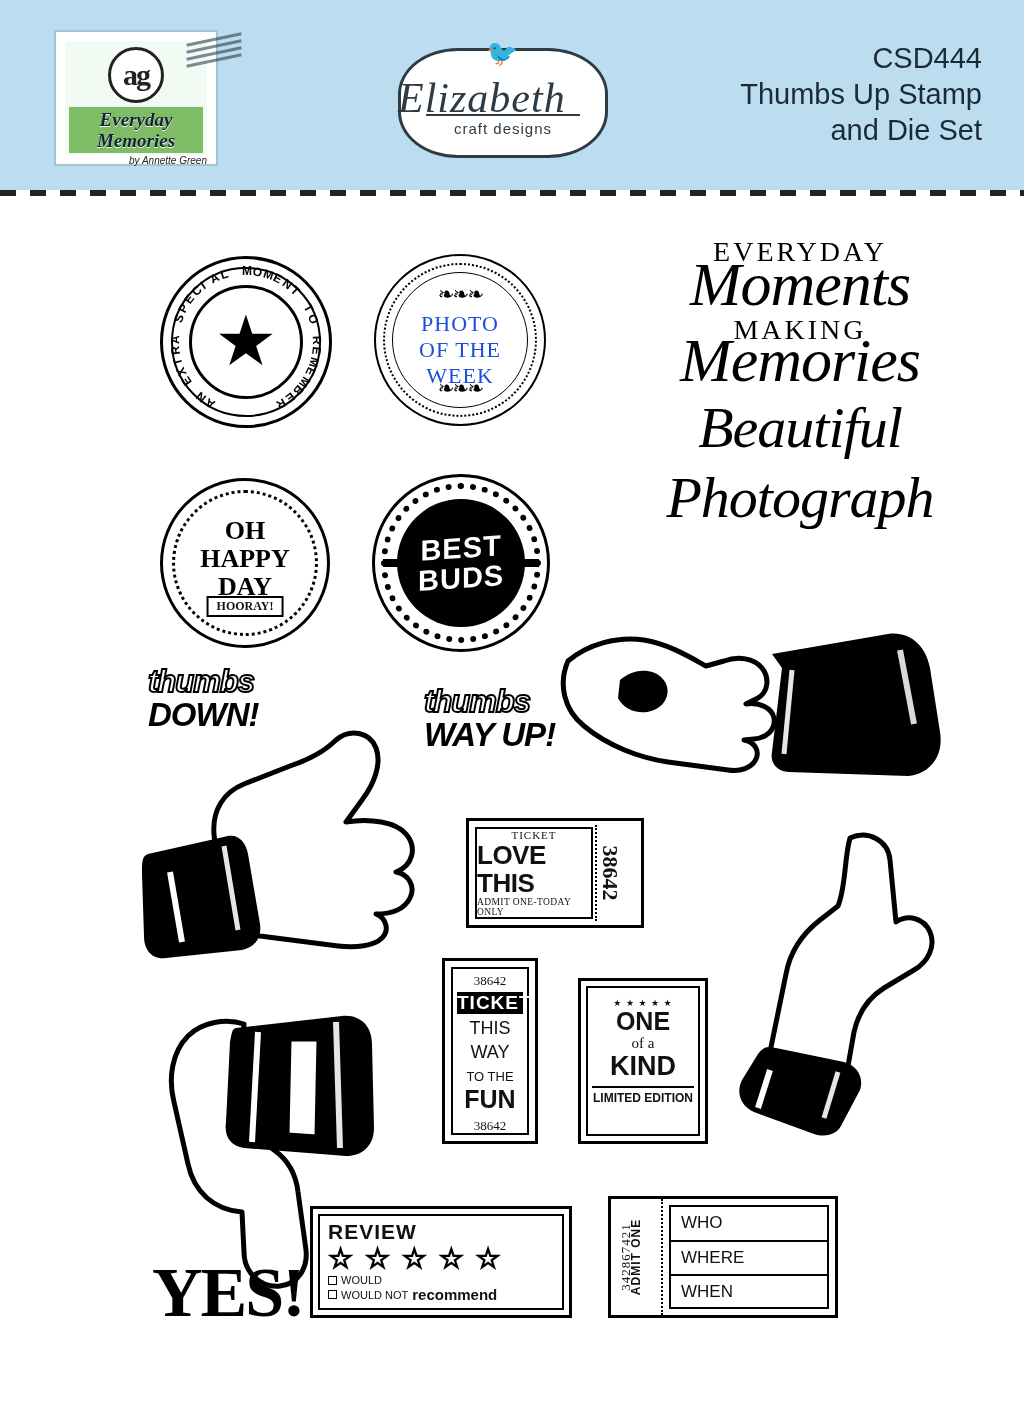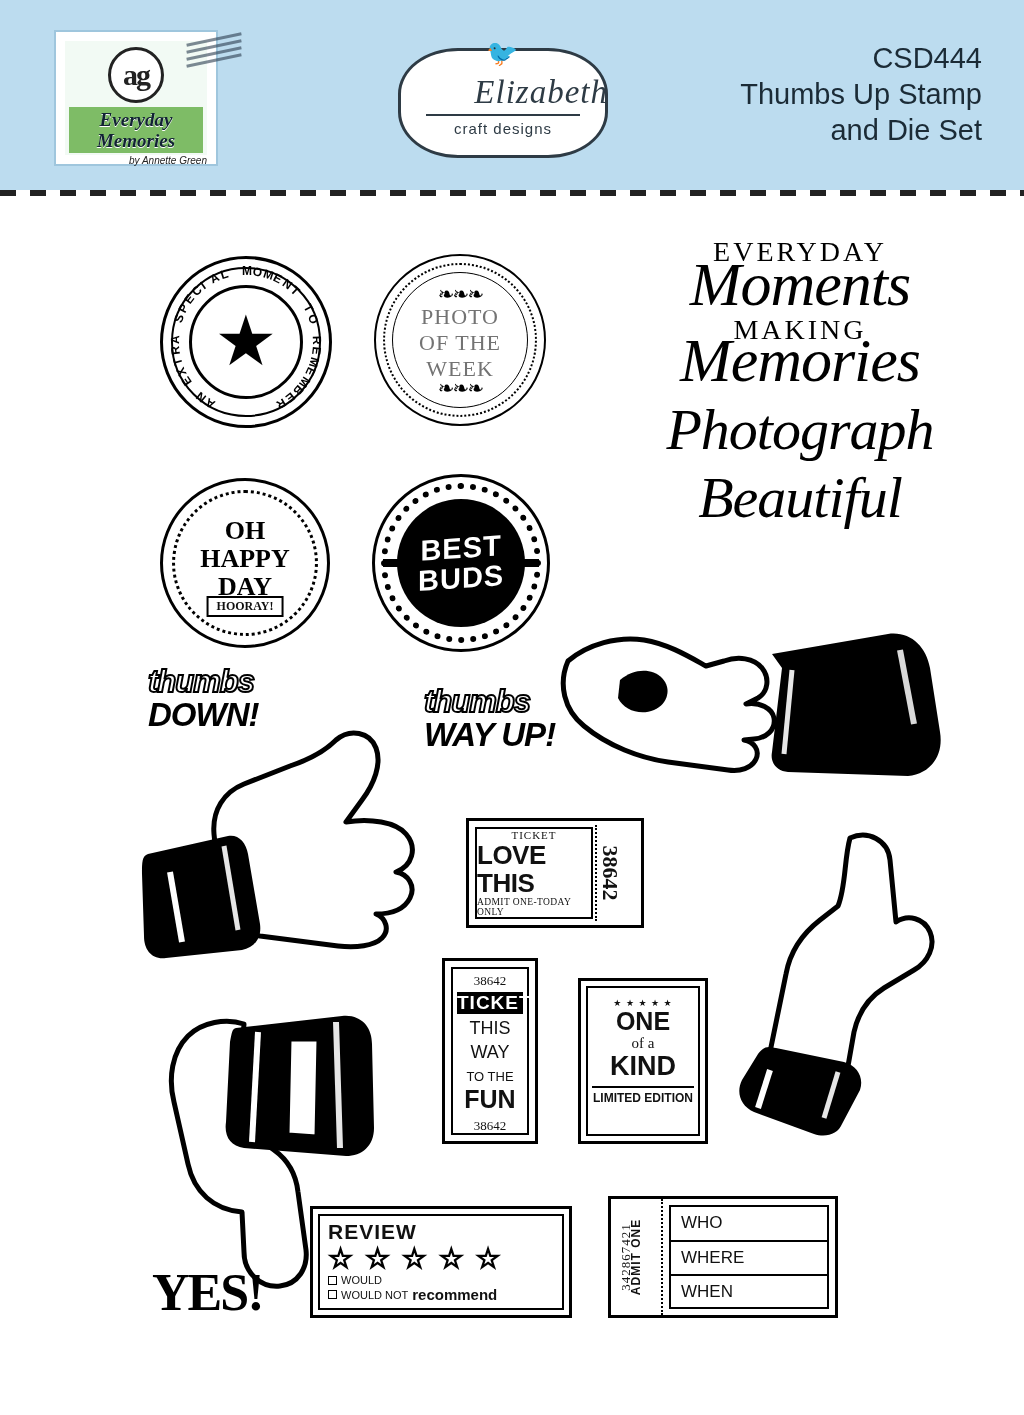--- a/index.html
+++ b/index.html
@@ -79,23 +79,23 @@
     position:absolute; inset:0;
     background:#ffffff;
     border:3px solid #2e3b45;
     border-radius:60px/46px;
   }
   .ecd-bird {
     position:absolute; left:50%; top:-10px; transform:translateX(-50%);
     font-size:26px; color:#3aa9cf;
   }
   .ecd-name {
-    position:absolute; left:0; right:0; top:26px; text-align:right;
+    position:absolute; left:0; right:0; top:26px; text-align:left;
     font-family:"Liberation Serif", serif; font-style:italic;
-    font-size:33px; color:#2e3b45; letter-spacing:1px;
+    font-size:42px; color:#2e3b45; letter-spacing:1px;
   }
   .ecd-rule {
     position:absolute; left:28px; right:28px; top:66px; height:2px; background:#2e3b45;
   }
   .ecd-tag {
     position:absolute; left:0; right:0; top:72px; text-align:center;
     font-size:15px; color:#2e3b45; letter-spacing:1px;
   }
 
   .product-info {
@@ -118,22 +118,22 @@
   .circle-text span {
     position:absolute; left:50%; top:50%; transform-origin:0 0;
     font-family:"Liberation Sans", sans-serif; font-weight:bold; font-size:12px; color:#000;
   }
 
   .badge2 { left:374px; top:58px; width:172px; height:172px; border:2px solid #000; }
   .badge2 .dotring { position:absolute; left:7px; top:7px; right:7px; bottom:7px; border-radius:50%;
      border:2px dotted #000; }
   .badge2 .ring3 { position:absolute; left:16px; top:16px; right:16px; bottom:16px; border:1px solid #000; border-radius:50%; }
   .badge2 .lbl {
-    position:absolute; left:0; right:0; top:48px; text-align:center;
-    font-family:"Liberation Serif", serif; font-size:22px; line-height:26px; letter-spacing:1px; color:#737373;
+    position:absolute; left:0; right:0; top:55px; text-align:center;
+    font-family:"Liberation Serif", serif; font-size:22px; line-height:26px; letter-spacing:1px; color:#1d4ed8;
   }
   .laurel { position:absolute; left:0; right:0; text-align:center; font-size:20px; color:#000; letter-spacing:-2px; }
   .laurel.top { top:26px; }
   .laurel.bottom { bottom:24px; }
 
   .badge3 { left:160px; top:282px; width:170px; height:170px; border:3px solid #000; }
   .badge3 .dots { position:absolute; left:9px; top:9px; right:9px; bottom:9px; border-radius:50%; border:3px dotted #000; }
   .badge3 .txt {
     position:absolute; left:0; right:0; top:36px; text-align:center;
     font-family:"Liberation Serif", serif; font-weight:bold; font-size:26px; line-height:28px; color:#000;
@@ -182,21 +182,21 @@
     font-family:"Liberation Sans", sans-serif; font-weight:bold; font-style:italic;
     font-size:33px; line-height:34px; letter-spacing:-1px;
   }
   .td { left:148px; top:470px; }
   .tw { left:424px; top:490px; }
 
   
   .yes {
     position:absolute; left:152px; top:1060px;
     font-family:"Liberation Serif", serif; font-weight:bold;
-    font-size:52px; line-height:74px; letter-spacing:-2px; color:#000;
+    font-size:70px; line-height:74px; letter-spacing:-2px; color:#000;
   }
 
   
   .hand { position:absolute; }
 
   
   .ticket { position:absolute; border:3px solid #000; background:#fff; }
 
   .ticket1 { left:466px; top:622px; width:178px; height:110px; }
   .ticket1 .inner { position:absolute; left:6px; top:6px; right:48px; bottom:6px; border:2px solid #000;
@@ -366,22 +366,22 @@
         <em style="font-style:normal;display:block">BUDS</em>
       </span>
     </div>
   </div>
 
   <div class="script-block">
     <div class="s-line s-small">EVERYDAY</div>
     <div class="s-line s-script big" style="margin-top:-12px">Moments</div>
     <div class="s-line s-small" style="margin-top:2px">MAKING</div>
     <div class="s-line s-script big" style="margin-top:-14px">Memories</div>
+    <div class="s-line s-script" style="margin-top:8px">Beautiful</div>
     <div class="s-line s-script" style="margin-top:10px">Photograph</div>
-    <div class="s-line s-script" style="margin-top:8px">Beautiful</div>
   </div>
 
   <div class="thumbs-txt td">
     <div class="t-outline">thumbs</div>
     <div class="t-solid">DOWN!</div>
   </div>
 
   <div class="thumbs-txt tw">
     <div class="t-outline">thumbs</div>
     <div class="t-solid">WAY UP!</div>

